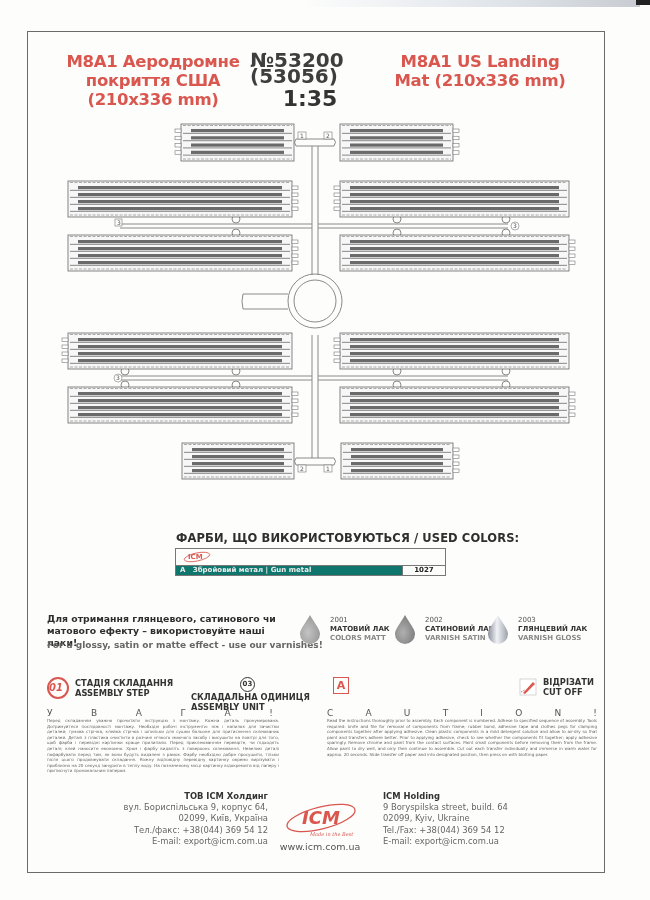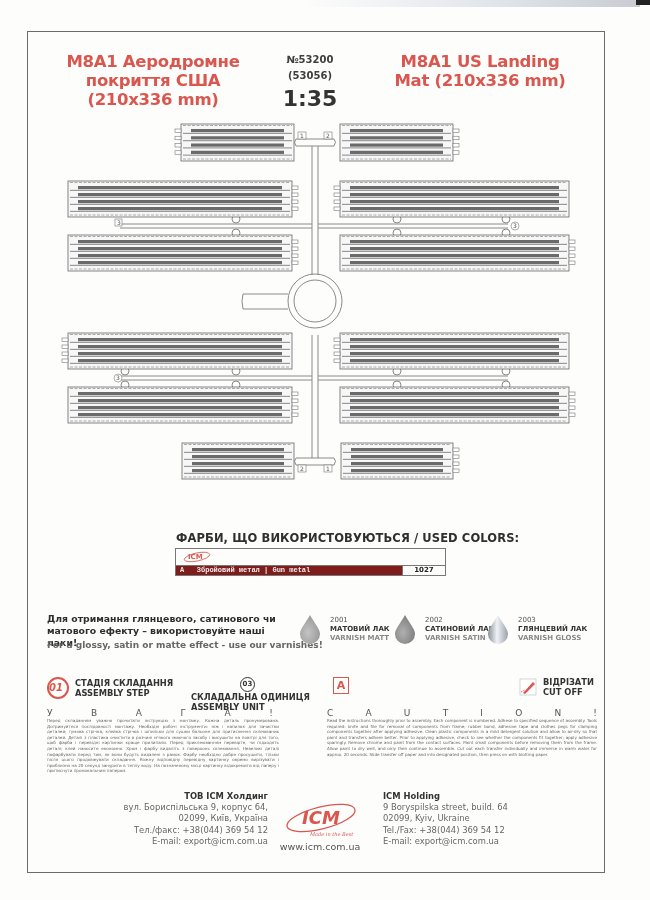--- a/index.html
+++ b/index.html
@@ -3,30 +3,30 @@
 <meta charset="utf-8">
 <style>
   html, body { margin:0; padding:0; }
   body { width:650px; height:900px; background:#fdfdfc; position:relative; overflow:hidden; font-family:"DejaVu Sans", sans-serif; color:#3a3a3a; }
   .topshade { position:absolute; left:300px; top:0; width:340px; height:7px; background:linear-gradient(90deg, rgba(220,225,232,0) 0%, #dfe4ea 60%, #c8ccd2 100%); }
   .topmark { position:absolute; right:0; top:0; width:14px; height:5px; background:#222; }
   .frame { position:absolute; left:27px; top:31px; width:578px; height:842px; border:1px solid #6a6a6a; box-sizing:border-box; }
   .title { position:absolute; color:#d9574f; font-weight:bold; font-family:"DejaVu Sans", sans-serif; text-align:center; font-size:16.5px; line-height:19px; letter-spacing:-0.3px; }
   .title-ua { left:58px; top:52px; width:190px; }
   .title-en { left:385px; top:52px; width:190px; }
-  .catno { position:absolute; left:250px; top:52px; width:120px; text-align:center; font-weight:bold; color:#3e3e3e; font-size:10px; line-height:16px; }
+  .catno { position:absolute; left:250px; top:52px; width:120px; font-weight:bold; color:#3e3e3e; font-size:20px; line-height:16px; }
   .scale { position:absolute; left:250px; top:86px; width:120px; text-align:center; font-weight:bold; color:#333; font-size:22px; }
   svg.sprue { position:absolute; left:0; top:0; }
   .colors-heading { position:absolute; left:176px; top:531px; font-weight:bold; font-size:11.5px; color:#2f2f2f; letter-spacing:0.1px; }
   .ctable { position:absolute; left:175px; top:548px; width:271px; border:1px solid #777; box-sizing:border-box; font-size:7px; }
   .ctable .hdr { height:16px; display:flex; border-bottom:1px solid #777; }
   .ctable .hdr .c1 { flex:1; text-align:center; line-height:16px; font-weight:bold; color:#444; border-right:1px solid #777; }
   .ctable .hdr .c2 { width:42px; display:flex; align-items:center; justify-content:center; }
   .ctable .row { display:flex; height:9px; }
-  .ctable .row .c1 { flex:1; background:#7f1d1d; color:#eee; font-weight:bold; line-height:9px; padding-left:4px; border-right:1px solid #777;font-family:Liberation Mono, monospace; }
+  .ctable .row .c1 { flex:1; background:#0f766e; color:#eee; font-weight:bold; line-height:9px; padding-left:4px; border-right:1px solid #777; }
   .ctable .row .c2 { width:42px; text-align:center; font-weight:bold; line-height:9px; color:#222; }
   .promo-ua { position:absolute; left:47px; top:613px; font-weight:bold; font-size:9.3px; line-height:12px; color:#2d2d2d; width:240px; }
   .promo-en { position:absolute; left:47px; top:640px; font-weight:bold; font-size:9px; color:#666; }
   .varnish { position:absolute; top:614px; display:flex; align-items:center; }
   .drop { width:24px; height:30px; margin-right:8px; }
   .vtext { font-size:7px; line-height:9px; }
   .vtext .num { color:#555; font-size:7px; }
   .vtext .ua { font-weight:bold; color:#333; }
   .vtext .en { font-weight:bold; color:#888; }
   .legend { position:absolute; top:677px; display:flex; align-items:center; }
@@ -349,21 +349,21 @@
         <radialGradient id="g1" cx="40%" cy="60%" r="60%">
           <stop offset="0" stop-color="#c4c4c4"></stop>
           <stop offset="1" stop-color="#9a9a9a"></stop>
         </radialGradient>
       </defs>
     <path d="M12 1 C7 10 2 15 2 20 A10 10 0 0 0 22 20 C22 15 17 10 12 1 Z" fill="url(#g1)"></path>
   </svg>
   <div class="vtext">
     <div class="num">2001</div>
     <div class="ua">МАТОВИЙ ЛАК</div>
-    <div class="en">VARNISH MATT</div>
+    <div class="en">COLORS MATT</div>
   </div>
 </div>
 <div class="varnish" style="left:393px;">
   <svg class="drop" viewBox="0 0 24 30">
     <defs>
         <radialGradient id="g2" cx="40%" cy="60%" r="60%">
           <stop offset="0" stop-color="#b0b0b0"></stop>
           <stop offset="1" stop-color="#808080"></stop>
         </radialGradient>
       </defs>

